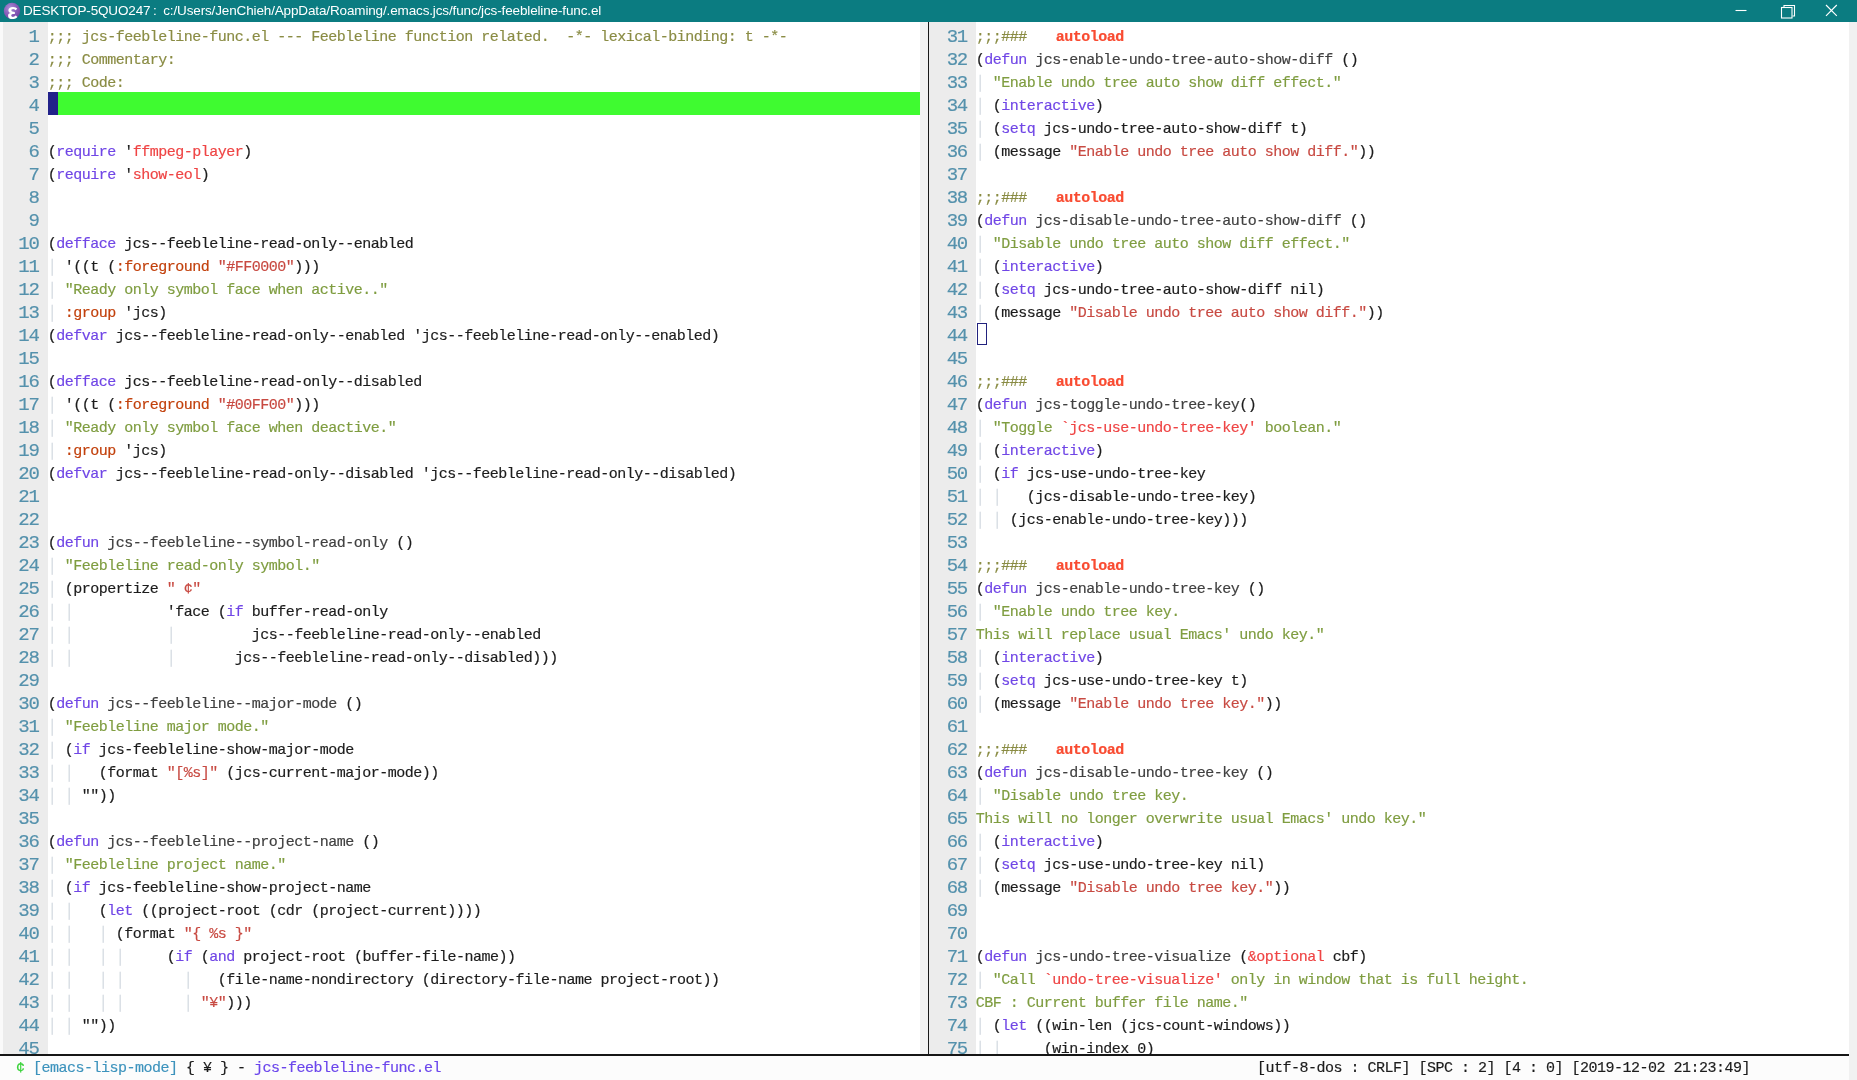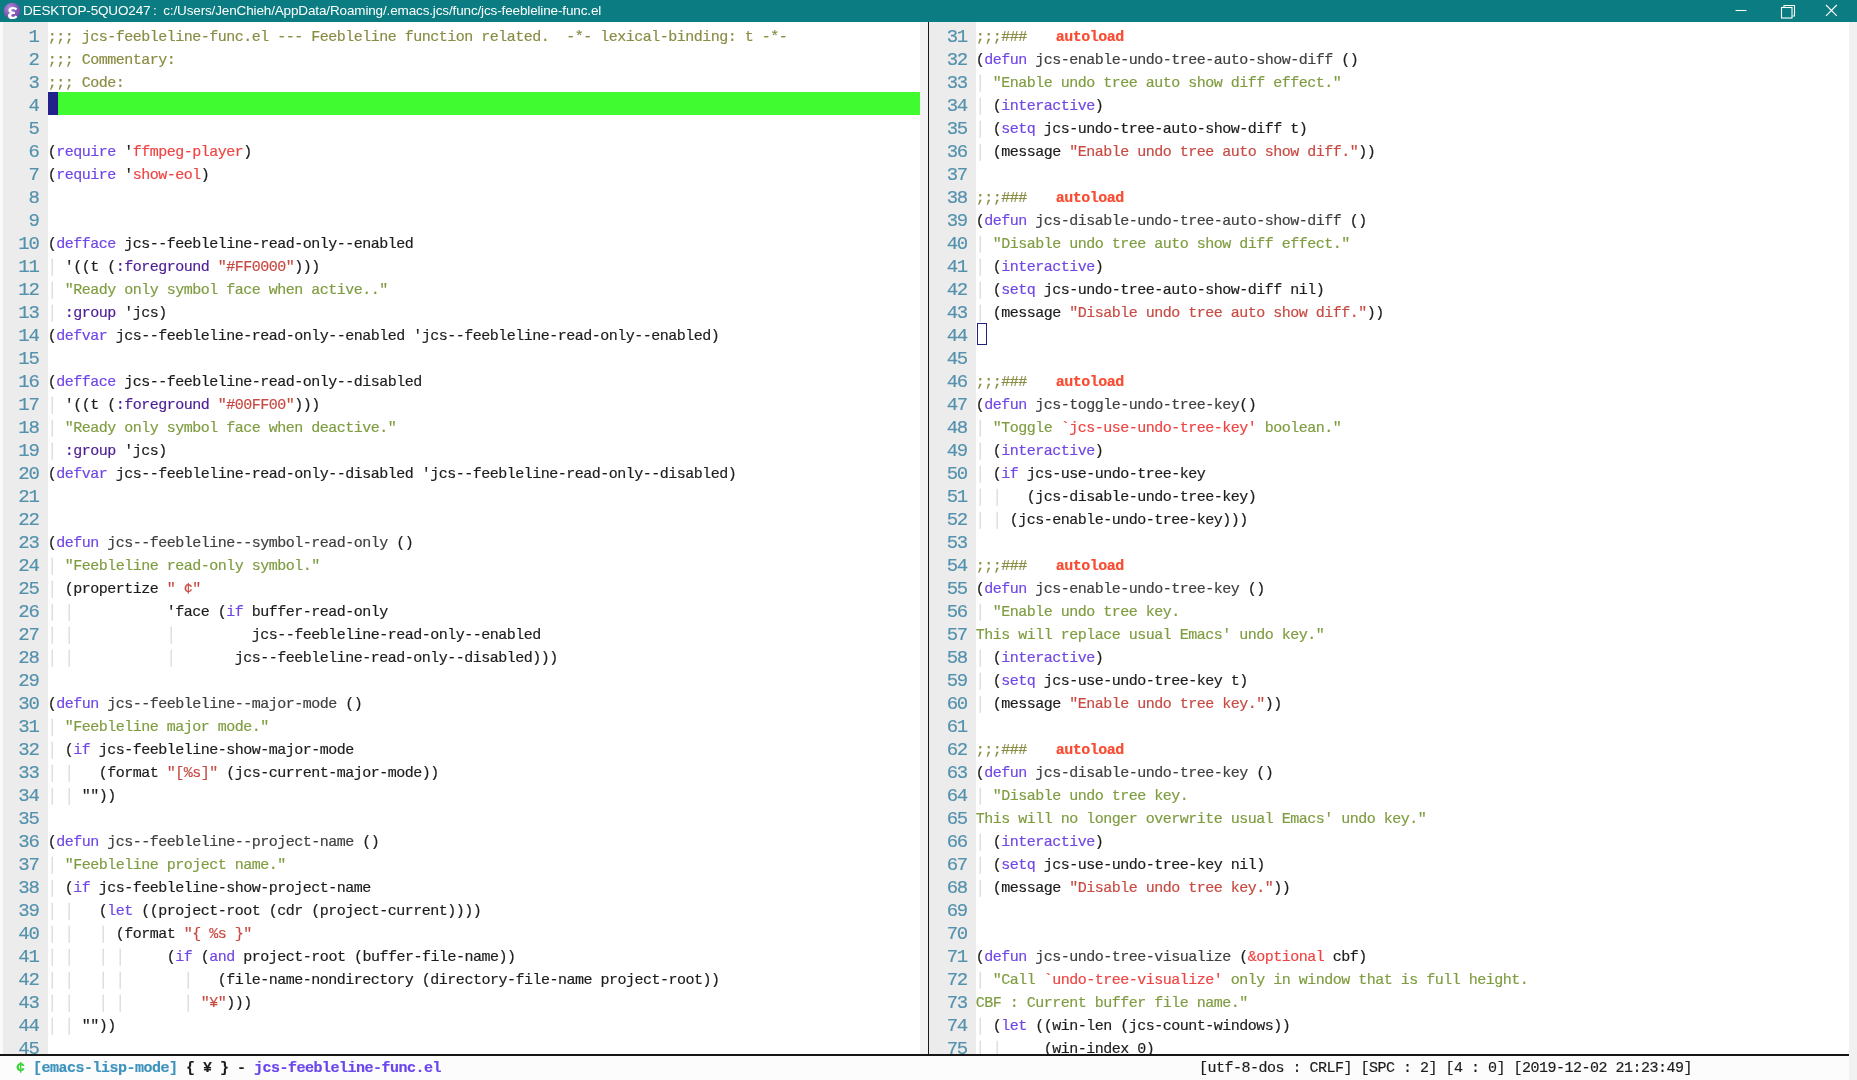--- a/index.html
+++ b/index.html
@@ -5,21 +5,21 @@
   html,body { width:1857px; height:1080px; overflow:hidden; background:#fff; }
   .mono { font-family:"Liberation Mono", monospace; font-size:15px; line-height:23.0px; letter-spacing:-0.5px; white-space:pre; -webkit-text-stroke:0.18px currentColor; }
   .ln { height:23.0px; }
   .abs { position:absolute; }
   .k { color:#7046e6; }
   .f { color:#404040; }
   .c { color:#8a8c44; }
   .d { color:#7f9d40; }
   .s { color:#c84a42; }
   .b { color:#ef4444; }
-  .p { color:#4c1d95; }
+  .p { color:#c2410c; }
   .a { color:#f94b31; font-weight:bold;margin-left:29px; }
   .g { color:#d5dbe1; }
   .num { color:#5491ac; text-align:right; font-size:19px; letter-spacing:-1.3px; }
 </style></head>
 <body style="position:relative; color:#1c1c1c;">
 
 <div class="abs" style="left:0; top:0; width:1857px; height:22px; background:#0b7c81;">
   <svg class="abs" style="left:2px; top:1px;" width="20" height="20" viewBox="0 0 20 20">
     <defs>
         <radialGradient id="eg" cx="38%" cy="32%" r="75%">
@@ -53,14 +53,14 @@
 <div class="abs" style="left:976.5px; top:322.6px; width:10.8px; height:22.0px; border:1.8px solid #22227e;"></div>
 
 <div class="abs mono num" style="left:0; top:25.5px; width:38.5px;"><div class="ln">1</div><div class="ln">2</div><div class="ln">3</div><div class="ln">4</div><div class="ln">5</div><div class="ln">6</div><div class="ln">7</div><div class="ln">8</div><div class="ln">9</div><div class="ln">10</div><div class="ln">11</div><div class="ln">12</div><div class="ln">13</div><div class="ln">14</div><div class="ln">15</div><div class="ln">16</div><div class="ln">17</div><div class="ln">18</div><div class="ln">19</div><div class="ln">20</div><div class="ln">21</div><div class="ln">22</div><div class="ln">23</div><div class="ln">24</div><div class="ln">25</div><div class="ln">26</div><div class="ln">27</div><div class="ln">28</div><div class="ln">29</div><div class="ln">30</div><div class="ln">31</div><div class="ln">32</div><div class="ln">33</div><div class="ln">34</div><div class="ln">35</div><div class="ln">36</div><div class="ln">37</div><div class="ln">38</div><div class="ln">39</div><div class="ln">40</div><div class="ln">41</div><div class="ln">42</div><div class="ln">43</div><div class="ln">44</div><div class="ln">45</div></div>
 <div class="abs mono num" style="left:929.4px; top:25.5px; width:37.5px;"><div class="ln">31</div><div class="ln">32</div><div class="ln">33</div><div class="ln">34</div><div class="ln">35</div><div class="ln">36</div><div class="ln">37</div><div class="ln">38</div><div class="ln">39</div><div class="ln">40</div><div class="ln">41</div><div class="ln">42</div><div class="ln">43</div><div class="ln">44</div><div class="ln">45</div><div class="ln">46</div><div class="ln">47</div><div class="ln">48</div><div class="ln">49</div><div class="ln">50</div><div class="ln">51</div><div class="ln">52</div><div class="ln">53</div><div class="ln">54</div><div class="ln">55</div><div class="ln">56</div><div class="ln">57</div><div class="ln">58</div><div class="ln">59</div><div class="ln">60</div><div class="ln">61</div><div class="ln">62</div><div class="ln">63</div><div class="ln">64</div><div class="ln">65</div><div class="ln">66</div><div class="ln">67</div><div class="ln">68</div><div class="ln">69</div><div class="ln">70</div><div class="ln">71</div><div class="ln">72</div><div class="ln">73</div><div class="ln">74</div><div class="ln">75</div></div>
 
 <div class="abs mono" style="left:47.7px; top:25.5px;"><div class="ln"><span class="c">;;; jcs-feebleline-func.el --- Feebleline function related.  -*- lexical-binding: t -*-</span></div><div class="ln"><span class="c">;;; Commentary:</span></div><div class="ln"><span class="c">;;; Code:</span></div><div class="ln">&nbsp;</div><div class="ln">&nbsp;</div><div class="ln">(<span class="k">require</span> '<span class="b">ffmpeg-player</span>)</div><div class="ln">(<span class="k">require</span> '<span class="b">show-eol</span>)</div><div class="ln">&nbsp;</div><div class="ln">&nbsp;</div><div class="ln">(<span class="k">defface</span> jcs--feebleline-read-only--enabled</div><div class="ln"><span class="g">│</span> '((t (<span class="p">:foreground</span> <span class="s">"#FF0000"</span>)))</div><div class="ln"><span class="g">│</span> <span class="d">"Ready only symbol face when active.."</span></div><div class="ln"><span class="g">│</span> <span class="p">:group</span> 'jcs)</div><div class="ln">(<span class="k">defvar</span> jcs--feebleline-read-only--enabled 'jcs--feebleline-read-only--enabled)</div><div class="ln">&nbsp;</div><div class="ln">(<span class="k">defface</span> jcs--feebleline-read-only--disabled</div><div class="ln"><span class="g">│</span> '((t (<span class="p">:foreground</span> <span class="s">"#00FF00"</span>)))</div><div class="ln"><span class="g">│</span> <span class="d">"Ready only symbol face when deactive."</span></div><div class="ln"><span class="g">│</span> <span class="p">:group</span> 'jcs)</div><div class="ln">(<span class="k">defvar</span> jcs--feebleline-read-only--disabled 'jcs--feebleline-read-only--disabled)</div><div class="ln">&nbsp;</div><div class="ln">&nbsp;</div><div class="ln">(<span class="k">defun</span> <span class="f">jcs--feebleline--symbol-read-only</span> ()</div><div class="ln"><span class="g">│</span> <span class="d">"Feebleline read-only symbol."</span></div><div class="ln"><span class="g">│</span> (propertize <span class="s">" ¢"</span></div><div class="ln"><span class="g">│</span> <span class="g">│</span>           'face (<span class="k">if</span> buffer-read-only</div><div class="ln"><span class="g">│</span> <span class="g">│</span>           <span class="g">│</span>         jcs--feebleline-read-only--enabled</div><div class="ln"><span class="g">│</span> <span class="g">│</span>           <span class="g">│</span>       jcs--feebleline-read-only--disabled)))</div><div class="ln">&nbsp;</div><div class="ln">(<span class="k">defun</span> <span class="f">jcs--feebleline--major-mode</span> ()</div><div class="ln"><span class="g">│</span> <span class="d">"Feebleline major mode."</span></div><div class="ln"><span class="g">│</span> (<span class="k">if</span> jcs-feebleline-show-major-mode</div><div class="ln"><span class="g">│</span> <span class="g">│</span>   (format <span class="s">"[%s]"</span> (jcs-current-major-mode))</div><div class="ln"><span class="g">│</span> <span class="g">│</span> ""))</div><div class="ln">&nbsp;</div><div class="ln">(<span class="k">defun</span> <span class="f">jcs--feebleline--project-name</span> ()</div><div class="ln"><span class="g">│</span> <span class="d">"Feebleline project name."</span></div><div class="ln"><span class="g">│</span> (<span class="k">if</span> jcs-feebleline-show-project-name</div><div class="ln"><span class="g">│</span> <span class="g">│</span>   (<span class="k">let</span> ((project-root (cdr (project-current))))</div><div class="ln"><span class="g">│</span> <span class="g">│</span>   <span class="g">│</span> (format <span class="s">"{ %s }"</span></div><div class="ln"><span class="g">│</span> <span class="g">│</span>   <span class="g">│</span> <span class="g">│</span>     (<span class="k">if</span> (<span class="k">and</span> project-root (buffer-file-name))</div><div class="ln"><span class="g">│</span> <span class="g">│</span>   <span class="g">│</span> <span class="g">│</span>       <span class="g">│</span>   (file-name-nondirectory (directory-file-name project-root))</div><div class="ln"><span class="g">│</span> <span class="g">│</span>   <span class="g">│</span> <span class="g">│</span>       <span class="g">│</span> <span class="s">"¥"</span>)))</div><div class="ln"><span class="g">│</span> <span class="g">│</span> ""))</div><div class="ln">&nbsp;</div></div>
 <div class="abs mono" style="left:975.7px; top:25.5px;"><div class="ln"><span class="c">;;;###</span><span class="a">autoload</span></div><div class="ln">(<span class="k">defun</span> <span class="f">jcs-enable-undo-tree-auto-show-diff</span> ()</div><div class="ln"><span class="g">│</span> <span class="d">"Enable undo tree auto show diff effect."</span></div><div class="ln"><span class="g">│</span> (<span class="k">interactive</span>)</div><div class="ln"><span class="g">│</span> (<span class="k">setq</span> jcs-undo-tree-auto-show-diff t)</div><div class="ln"><span class="g">│</span> (message <span class="s">"Enable undo tree auto show diff."</span>))</div><div class="ln">&nbsp;</div><div class="ln"><span class="c">;;;###</span><span class="a">autoload</span></div><div class="ln">(<span class="k">defun</span> <span class="f">jcs-disable-undo-tree-auto-show-diff</span> ()</div><div class="ln"><span class="g">│</span> <span class="d">"Disable undo tree auto show diff effect."</span></div><div class="ln"><span class="g">│</span> (<span class="k">interactive</span>)</div><div class="ln"><span class="g">│</span> (<span class="k">setq</span> jcs-undo-tree-auto-show-diff nil)</div><div class="ln"><span class="g">│</span> (message <span class="s">"Disable undo tree auto show diff."</span>))</div><div class="ln">&nbsp;</div><div class="ln">&nbsp;</div><div class="ln"><span class="c">;;;###</span><span class="a">autoload</span></div><div class="ln">(<span class="k">defun</span> <span class="f">jcs-toggle-undo-tree-key</span>()</div><div class="ln"><span class="g">│</span> <span class="d">"Toggle </span><span class="b">`jcs-use-undo-tree-key'</span><span class="d"> boolean."</span></div><div class="ln"><span class="g">│</span> (<span class="k">interactive</span>)</div><div class="ln"><span class="g">│</span> (<span class="k">if</span> jcs-use-undo-tree-key</div><div class="ln"><span class="g">│</span> <span class="g">│</span>   (jcs-disable-undo-tree-key)</div><div class="ln"><span class="g">│</span> <span class="g">│</span> (jcs-enable-undo-tree-key)))</div><div class="ln">&nbsp;</div><div class="ln"><span class="c">;;;###</span><span class="a">autoload</span></div><div class="ln">(<span class="k">defun</span> <span class="f">jcs-enable-undo-tree-key</span> ()</div><div class="ln"><span class="g">│</span> <span class="d">"Enable undo tree key.</span></div><div class="ln"><span class="d">This will replace usual Emacs' undo key."</span></div><div class="ln"><span class="g">│</span> (<span class="k">interactive</span>)</div><div class="ln"><span class="g">│</span> (<span class="k">setq</span> jcs-use-undo-tree-key t)</div><div class="ln"><span class="g">│</span> (message <span class="s">"Enable undo tree key."</span>))</div><div class="ln">&nbsp;</div><div class="ln"><span class="c">;;;###</span><span class="a">autoload</span></div><div class="ln">(<span class="k">defun</span> <span class="f">jcs-disable-undo-tree-key</span> ()</div><div class="ln"><span class="g">│</span> <span class="d">"Disable undo tree key.</span></div><div class="ln"><span class="d">This will no longer overwrite usual Emacs' undo key."</span></div><div class="ln"><span class="g">│</span> (<span class="k">interactive</span>)</div><div class="ln"><span class="g">│</span> (<span class="k">setq</span> jcs-use-undo-tree-key nil)</div><div class="ln"><span class="g">│</span> (message <span class="s">"Disable undo tree key."</span>))</div><div class="ln">&nbsp;</div><div class="ln">&nbsp;</div><div class="ln">(<span class="k">defun</span> <span class="f">jcs-undo-tree-visualize</span> (<span class="b">&amp;optional</span> cbf)</div><div class="ln"><span class="g">│</span> <span class="d">"Call </span><span class="b">`undo-tree-visualize'</span><span class="d"> only in window that is full height.</span></div><div class="ln"><span class="d">CBF : Current buffer file name."</span></div><div class="ln"><span class="g">│</span> (<span class="k">let</span> ((win-len (jcs-count-windows))</div><div class="ln"><span class="g">│</span> <span class="g">│</span>     (win-index 0)</div></div>
 
 <div class="abs" style="left:0; top:1054.3px; width:1849px; height:2px; background:#161616;"></div>
 <div class="abs" style="left:0; top:1056.3px; width:1849px; height:23.700000000000045px; background:#fcfcfc;"></div>
-<div class="abs mono" style="left:7.5px; top:1057.2px;font-weight:bold;"><span style="color:#3bd23b;"> ¢</span><span style="color:#3d93bd;"> [emacs-lisp-mode]</span> { ¥ } - <span style="color:#6b46ec;">jcs-feebleline-func.el</span></div>
-<div class="abs mono" style="left:1199px; top:1057.2px;">[utf-8-dos : CRLF] [SPC : 2] [4 : 0] [2019-12-02 21:23:49]</div>
+<div class="abs mono" style="left:7.5px; top:1057.2px;"><span style="color:#3bd23b;"> ¢</span><span style="color:#3d93bd;"> [emacs-lisp-mode]</span> { ¥ } - <span style="color:#6b46ec;">jcs-feebleline-func.el</span></div>
+<div class="abs mono" style="left:1257px; top:1057.2px;">[utf-8-dos : CRLF] [SPC : 2] [4 : 0] [2019-12-02 21:23:49]</div>
 
 </body></html>

